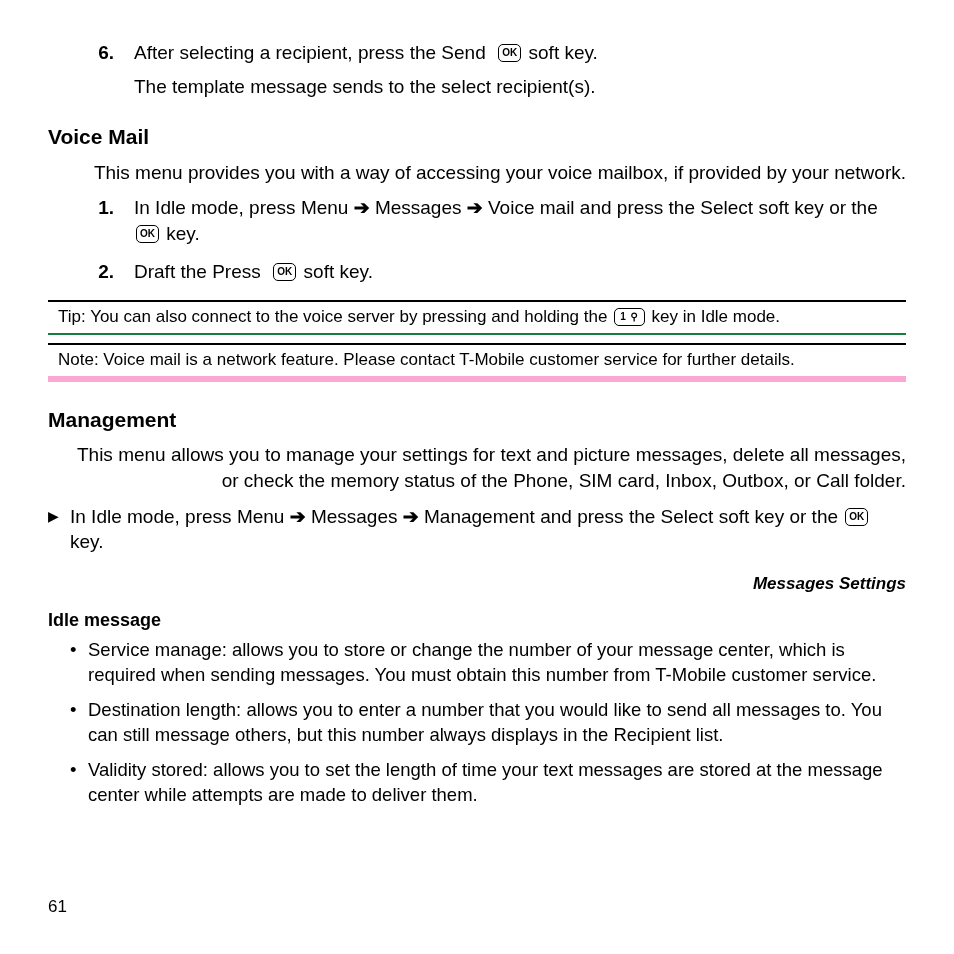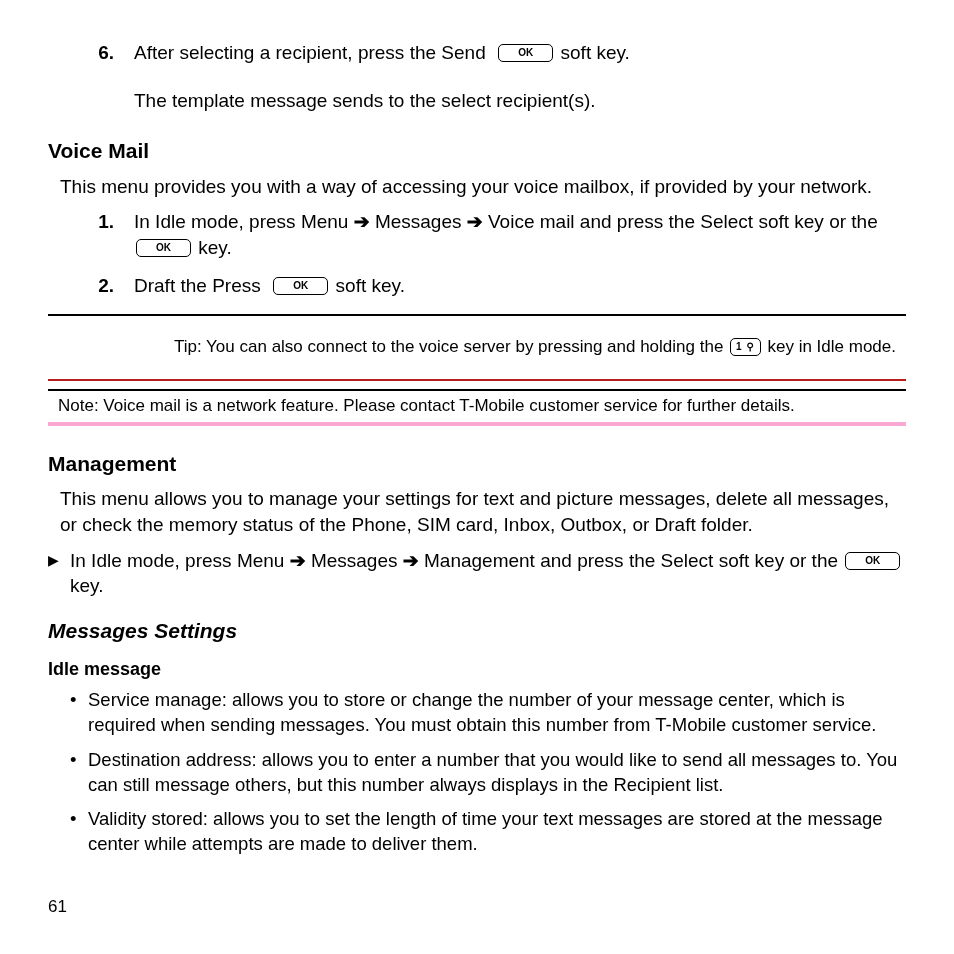--- a/index.html
+++ b/index.html
@@ -24,55 +24,56 @@
     width: 46px;
     flex-shrink: 0;
     font-weight: 700;
     text-align: right;
     padding-right: 20px;
   }
   .ol-body {
     flex: 1;
   }
   .second-para {
-    margin-top: 22px;
+    margin-top: 8px;
   }
   .h2 {
     font-weight: 800;
     font-size: 21px;
     margin-top: 24px;
     margin-bottom: 8px;
   }
   .h3 {
     font-weight: 700;
     font-style: italic;
-    font-size: 21px;
+    font-size: 17px;
     margin-top: 18px;
     margin-bottom: 4px;
+    text-align: right;
   }
   .h4 {
     font-weight: 800;
     font-size: 18px;
     margin-top: 12px;
     margin-bottom: 6px;
   }
   .para-noindent {
     margin: 6px 0 10px 0;
+    text-align: right;
   }
   .callout {
     border-top: 2px solid #000;
-    border-bottom: 2px solid #b91c1c;
-    padding: 20px 10px;
+    border-bottom: 2px solid #15803d;
+    padding: 4px 10px;
     margin: 16px 0 8px 0;
     font-size: 17px;
-    text-align: right;
   }
   .callout2 {
     border-top: 2px solid #000;
-    border-bottom: 4px solid #f9a8d4;
+    border-bottom: 6px solid #f9a8d4;
     padding: 4px 10px;
     margin: 8px 0 16px 0;
     font-size: 17px;
   }
   .pointer-row {
     display: flex;
     margin: 8px 0 10px 0;
   }
   .pointer {
     width: 22px;
@@ -90,21 +91,21 @@
     width: 18px;
     flex-shrink: 0;
   }
   .ok-chip, .one-chip {
     display: inline-flex;
     align-items: center;
     justify-content: center;
     border: 1.5px solid #000;
     border-radius: 5px;
     height: 16px;
-    padding: 0 19px;
+    padding: 0 3px;
     font-size: 10px;
     font-weight: 700;
     line-height: 1;
     vertical-align: middle;
     position: relative;
     top: -1px;
     margin: 0 2px;
   }
   .one-chip { padding: 0 5px; font-size: 10px; letter-spacing: 1px;}
   .arrow { font-weight: 700; }
@@ -158,42 +159,42 @@
     <b>Tip:</b><span> You can also connect to the voice server by pressing and holding the </span>
     <span class="one-chip">1 ⚲</span>
     <span> key in Idle mode.</span>
   </div>
 
   <div class="callout2">
     <b>Note:</b><span> Voice mail is a network feature. Please contact T-Mobile customer service for further details.</span>
   </div>
 
   <div class="h2">Management</div>
-  <div class="para-noindent" style="padding-left:12px;">This menu allows you to manage your settings for text and picture messages, delete all messages, or check the memory status of the Phone, SIM card, Inbox, Outbox, or Draft folder.</div>
+  <div class="para-noindent" style="padding-left:12px;">This menu allows you to manage your settings for text and picture messages, delete all messages, or check the memory status of the Phone, SIM card, Inbox, Outbox, or Call folder.</div>
 
   <div class="pointer-row">
     <div class="pointer">▶</div>
     <div>
       <span>In Idle mode, press </span><b>Menu</b><span class="arrow"> ➔ </span><b>Messages</b><span class="arrow"> ➔ </span><b>Management</b><span> and press the </span><b>Select</b><span> soft key or the </span>
       <span class="ok-chip">OK</span>
       <span> key.</span>
     </div>
   </div>
 
   <div class="h3">Messages Settings</div>
 
   <div class="h4">Idle message</div>
 
   <div class="ul-item">
     <div class="bullet">•</div>
     <div><b>Service manage</b><span>: allows you to store or change the number of your message center, which is required when sending messages. You must obtain this number from T-Mobile customer service.</span></div>
   </div>
   <div class="ul-item">
     <div class="bullet">•</div>
-    <div><b>Destination address</b><span>: allows you to enter a number that you would like to send all messages to. You can still message others, but this number always displays in the Recipient list.</span></div>
+    <div><b>Destination length</b><span>: allows you to enter a number that you would like to send all messages to. You can still message others, but this number always displays in the Recipient list.</span></div>
   </div>
   <div class="ul-item">
     <div class="bullet">•</div>
     <div><b>Validity stored</b><span>: allows you to set the length of time your text messages are stored at the message center while attempts are made to deliver them.</span></div>
   </div>
 
 </div>
 
 <div class="pagenum">61</div>
 

